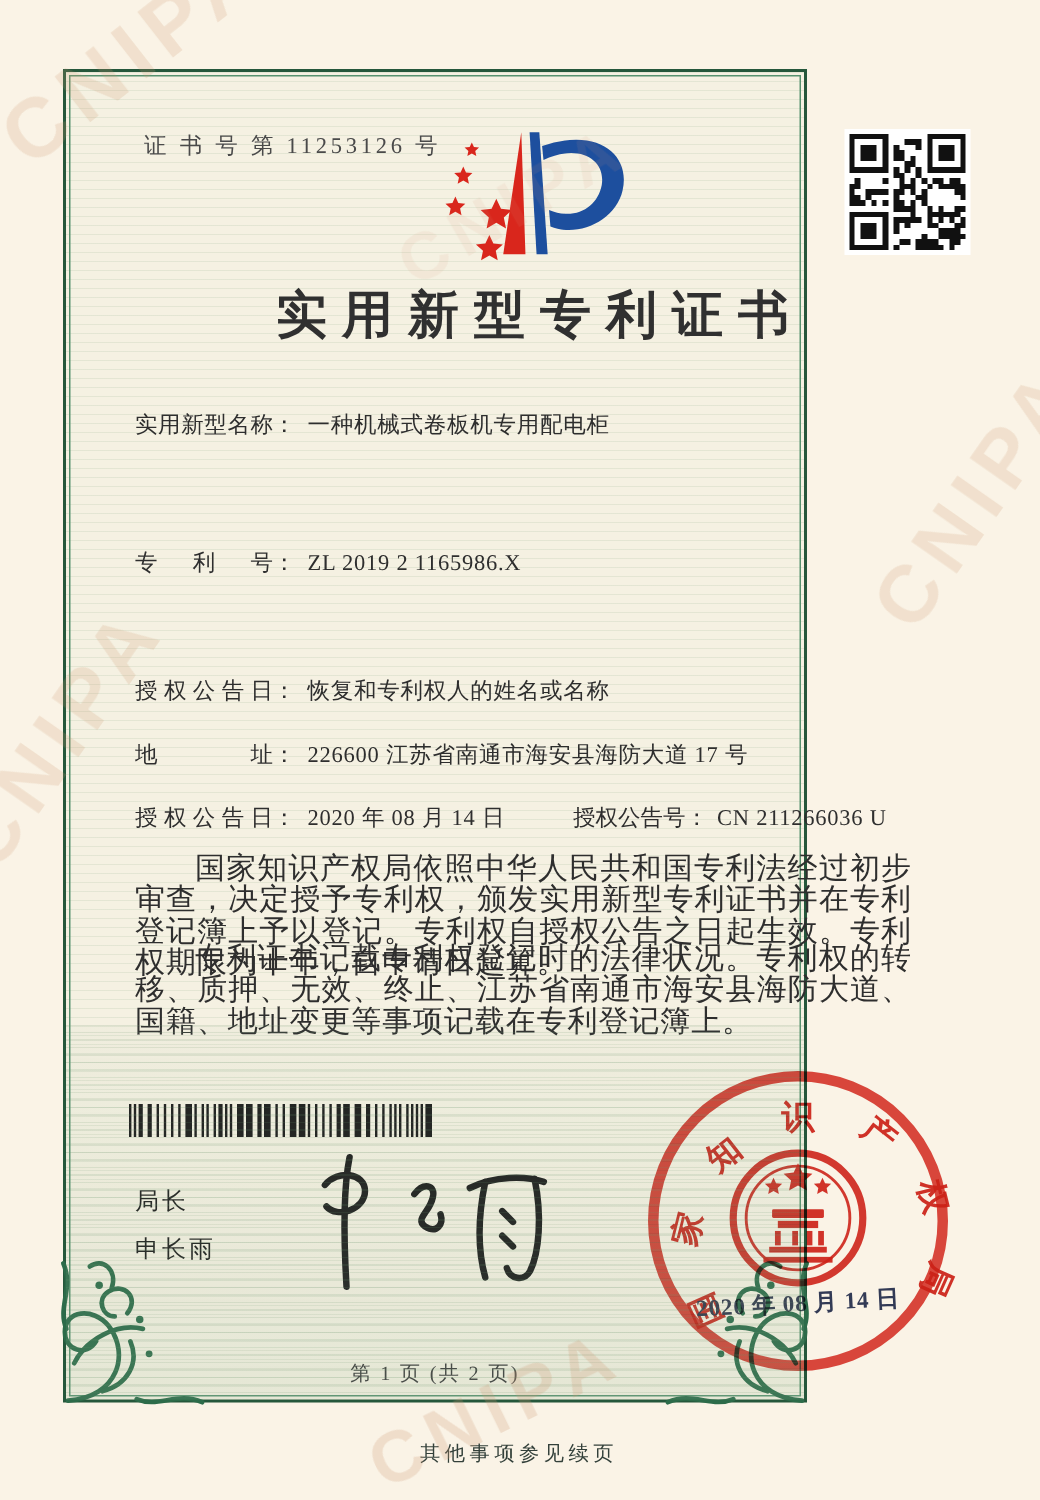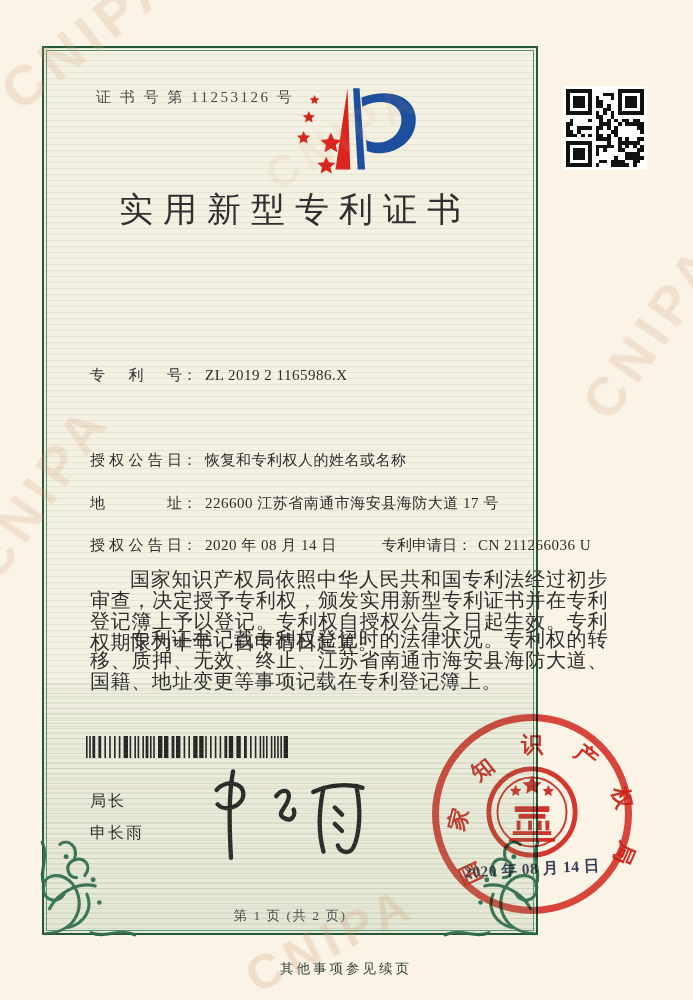--- a/index.html
+++ b/index.html
@@ -42,21 +42,21 @@
   }
   
   .cert-no{
     position:absolute;left:52px;top:40px;
     font-size:15px;color:#4a4a4a;letter-spacing:2.5px;
   }
   .logo{position:absolute;left:236px;top:30px;width:148px;height:98px;}
   .qr{position:absolute;left:519px;top:38px;width:78px;height:78px;background:#fff;padding:3px;}
   .title{
     position:absolute;left:0;top:139px;width:100%;
-    text-align:center;font-size:34px;font-weight:400;color:#303030;
+    text-align:right;font-size:34px;font-weight:700;color:#303030;
     letter-spacing:10px;text-indent:10px;
   }
   
   .frow{position:absolute;left:46px;width:560px;font-size:15px;color:#2e2e2e;white-space:nowrap;}
   .fr1{top:226px}.fr2{top:275px}.fr3{top:318px}.fr4{top:361px}
   .fr5{top:403px}.fr6{top:446px}.fr7{top:488px}
   .flabel{display:inline-block;width:92px;text-align:justify;text-align-last:justify;vertical-align:top;}
   .fvalue{margin-left:8px;letter-spacing:0.5px;}
   .fgrant{position:absolute;left:292px;top:0;}
   .fgrant .fvalue{margin-left:6px;}
@@ -295,33 +295,36 @@
       <rect x="14" y="0" w="7" width="7" height="7" fill="#111"></rect>
       <rect x="15" y="1" w="5" width="5" height="5" fill="#fff"></rect>
       <rect x="16" y="2" w="3" width="3" height="3" fill="#111"></rect>
       <rect x="0" y="14" w="7" width="7" height="7" fill="#111"></rect>
       <rect x="1" y="15" w="5" width="5" height="5" fill="#fff"></rect>
       <rect x="2" y="16" w="3" width="3" height="3" fill="#111"></rect>
     </svg>
 
   <div class="title">实用新型专利证书</div>
 
+  <div class="frow fr1">
+    <span class="flabel">实用新型名称</span><span>：</span><span class="fvalue">一种机械式卷板机专用配电柜</span>
+  </div>
   <div class="frow fr3">
     <span class="flabel">专利号</span><span>：</span><span class="fvalue">ZL 2019 2 1165986.X</span>
   </div>
   <div class="frow fr5">
     <span class="flabel">授权公告日</span><span>：</span><span class="fvalue">恢复和专利权人的姓名或名称</span>
   </div>
   <div class="frow fr6">
     <span class="flabel">地址</span><span>：</span><span class="fvalue">226600 江苏省南通市海安县海防大道 17 号</span>
   </div>
   <div class="frow fr7">
     <span class="flabel">授权公告日</span><span>：</span><span class="fvalue">2020 年 08 月 14 日</span>
     <span class="fgrant">
-      <span>专利申请日</span><span>：</span><span class="fvalue">CN 211266036 U</span>
+      <span>授权公告号</span><span>：</span><span class="fvalue">CN 211266036 U</span>
     </span>
   </div>
 
   <div class="para para1">国家知识产权局依照中华人民共和国专利法经过初步审查，决定授予专利权，颁发实用新型专利证书并在专利登记簿上予以登记。专利权自授权公告之日起生效。专利权期限为十年，自申请日起算。</div>
   <div class="para para2">专利证书记载专利权登记时的法律状况。专利权的转移、质押、无效、终止、江苏省南通市海安县海防大道、国籍、地址变更等事项记载在专利登记簿上。</div>
 
   <svg class="barcode" id="barcode-svg" viewBox="0 0 207 22" preserveAspectRatio="none">
       <rect x="0" y="0" width="1.6" height="22" fill="#1b1b1b"></rect>
       <rect x="3.2" y="0" width="1.6" height="22" fill="#1b1b1b"></rect>
       <rect x="6.4" y="0" width="2.8" height="22" fill="#1b1b1b"></rect>

